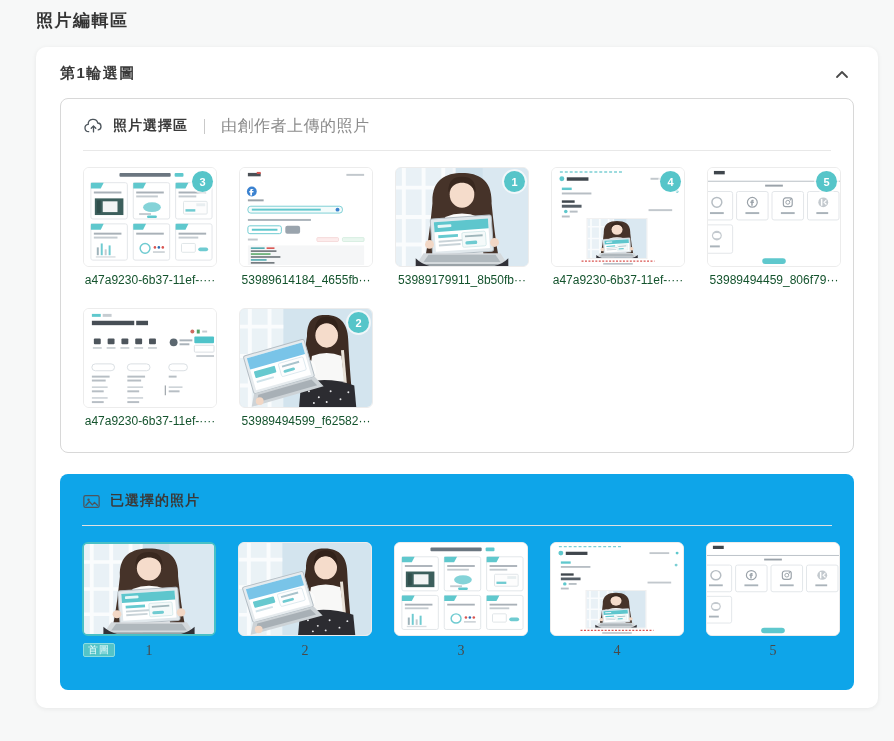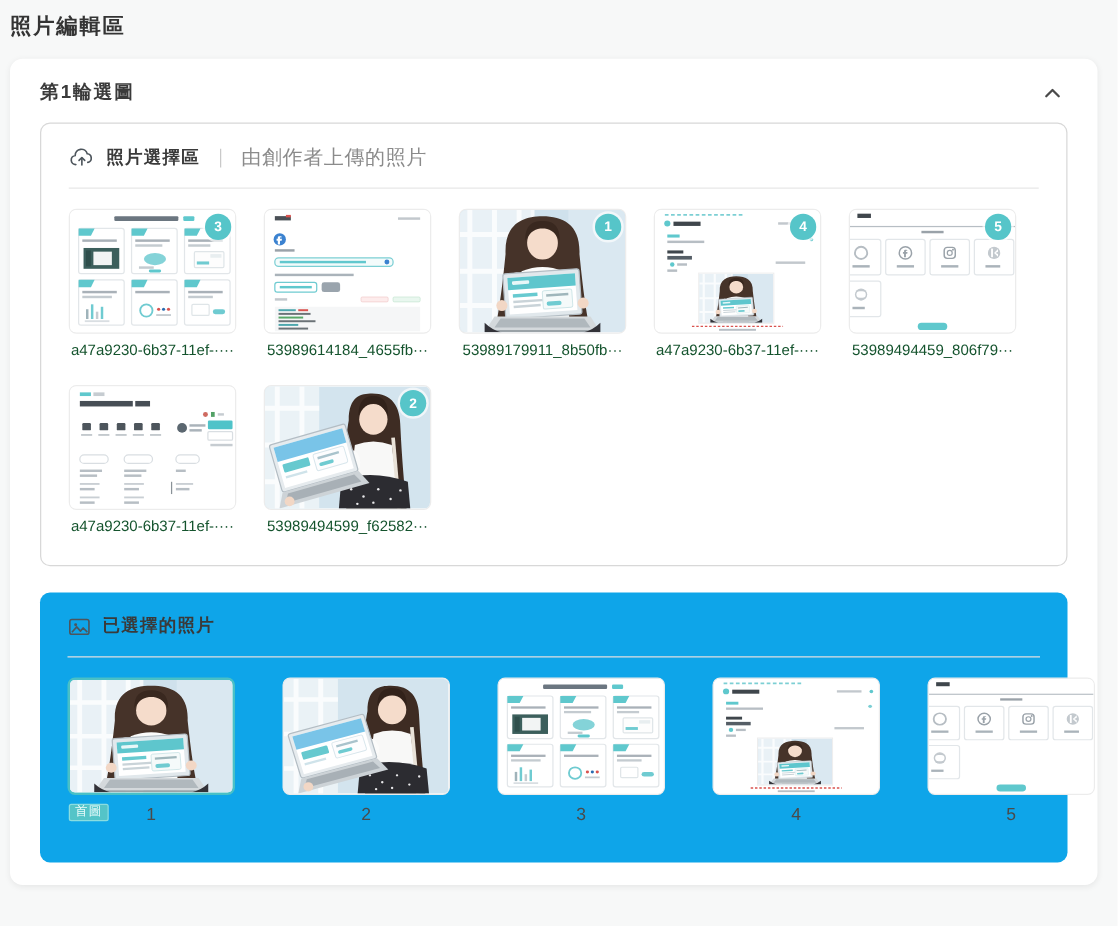--- a/index.html
+++ b/index.html
@@ -3,21 +3,21 @@
 <meta charset="utf-8">
 <style>
   * { box-sizing: border-box; }
   html,body { margin:0; padding:0; }
   body {
     width:894px; height:741px; overflow:hidden;
     background:#f7f8f8;
     font-family:"Liberation Sans","DejaVu Sans",sans-serif;
     color:#3a3a3a;
   }
-  .page { padding:9px 16px 0 8px; }
+  .page { padding:9px 16px 0 36px; }
   .page-title { font-size:17px; font-weight:700; color:#343434; margin:0; letter-spacing:1.5px; }
 
   .card {
     margin-top:15px; background:#fff; border-radius:10px;
     box-shadow:0 1px 5px rgba(0,0,0,.07);
     padding:17px 24px 18px;
   }
   .card-header { display:flex; justify-content:space-between; align-items:center; margin-bottom:15px; }
   .card-title { font-size:15px; font-weight:700; color:#3a3a3a; margin:0; letter-spacing:1.5px; }
   .collapse-btn { background:none; border:0; padding:2px 4px; cursor:pointer; line-height:0; }
@@ -42,21 +42,21 @@
     display:flex; align-items:center; justify-content:center;
     box-shadow:0 0 0 2px rgba(255,255,255,.65);
   }
   .filename {
     margin-top:6px; font-size:12px; color:#14532d; text-align:center;
     white-space:nowrap; overflow:hidden; width:134px; height:15px; line-height:15px;
   }
 
   .selected-box { background:#0ea5e9; border-radius:8px; padding:15px 22px 30px; margin-top:21px; }
   .selected-box .rule { border-top:1px solid #e0e0e1; }
-  .selected-grid { display:grid; grid-template-columns:repeat(5,134px); column-gap:38px; }
+  .selected-grid { display:grid; grid-template-columns:repeat(5,134px); column-gap:22px;font-family:Liberation Serif, serif; }
   .sel-item { width:134px; cursor:pointer; }
   .sel-thumb {
     width:134px; height:94px; border:1px solid #ececec; border-radius:6px;
     overflow:hidden; background:#fff;
   }
   .sel-item.cover .sel-thumb { border:2px solid #49c0c6; }
   .sel-caption { position:relative; margin-top:6px; height:18px; }
   .cover-badge {
     position:absolute; left:1px; top:1px;
     background:#54c4c8; color:#eafbfb; border:1px solid #8adde0;

